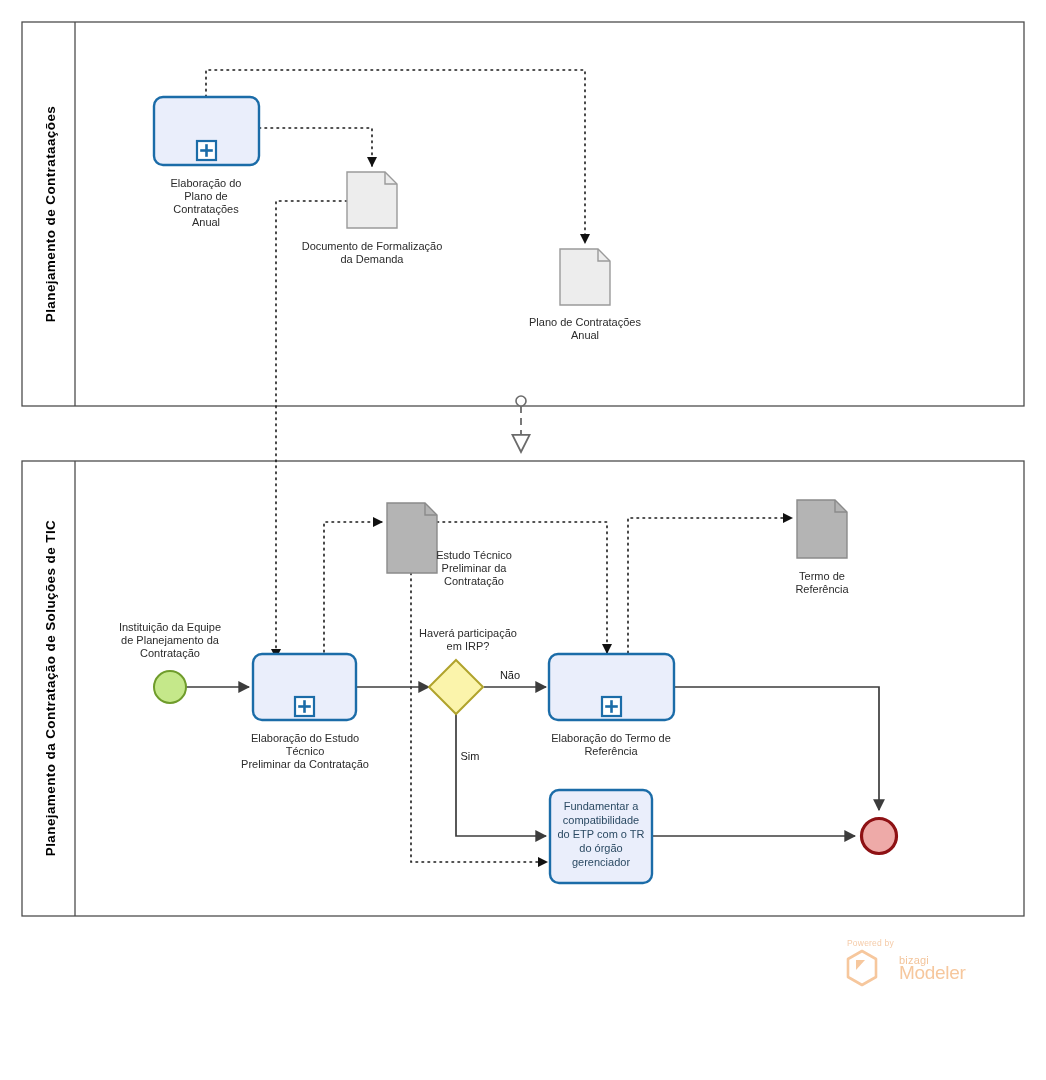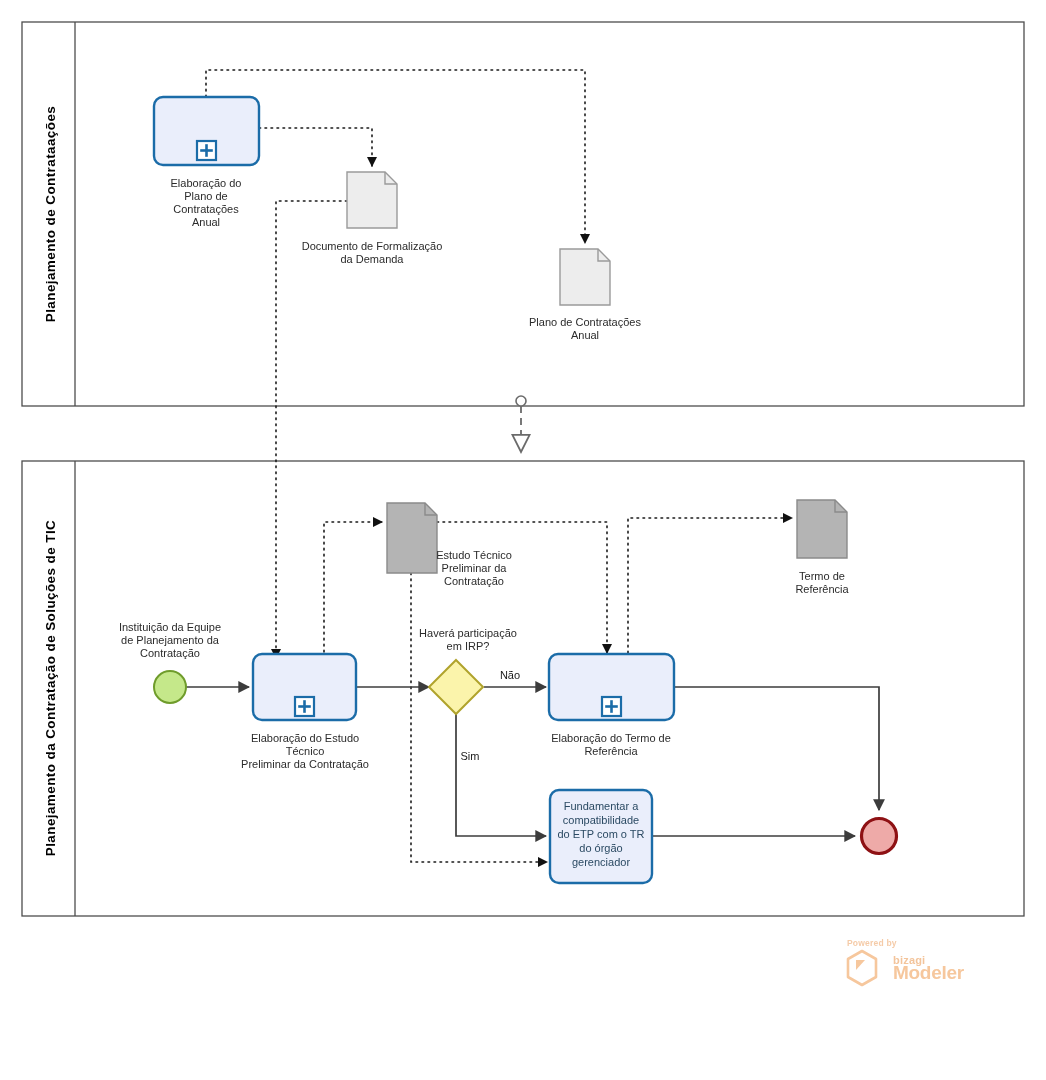--- a/index.html
+++ b/index.html
@@ -108,40 +108,39 @@
     stroke-linecap: square;
   }
   
   #logo {
     position: absolute;
     left: 845px;
     top: 938px;
     width: 160px;
     height: 66px;
     pointer-events: none;
-    font-weight: bold;
   }
   #logo .powered {
     font-family: "Liberation Sans", sans-serif;
     font-size: 8.5px;
     color: #f5cba8;
     letter-spacing: 0.2px;
     margin: 0 0 1px 2px;
   }
   #logo .row {
     display: flex;
     align-items: center;
   }
   #logo .hexwrap {
     width: 34px;
     height: 38px;
     flex: 0 0 auto;
   }
   #logo .wordwrap {
-    margin-left: 14px;
+    margin-left: 20px;
     line-height: 1;
   }
   #logo .brand {
     font-family: "Liberation Sans", sans-serif;
     font-size: 11px;
     color: #f3c49b;
     letter-spacing: 0.2px;
     display: block;
   }
   #logo .product {

